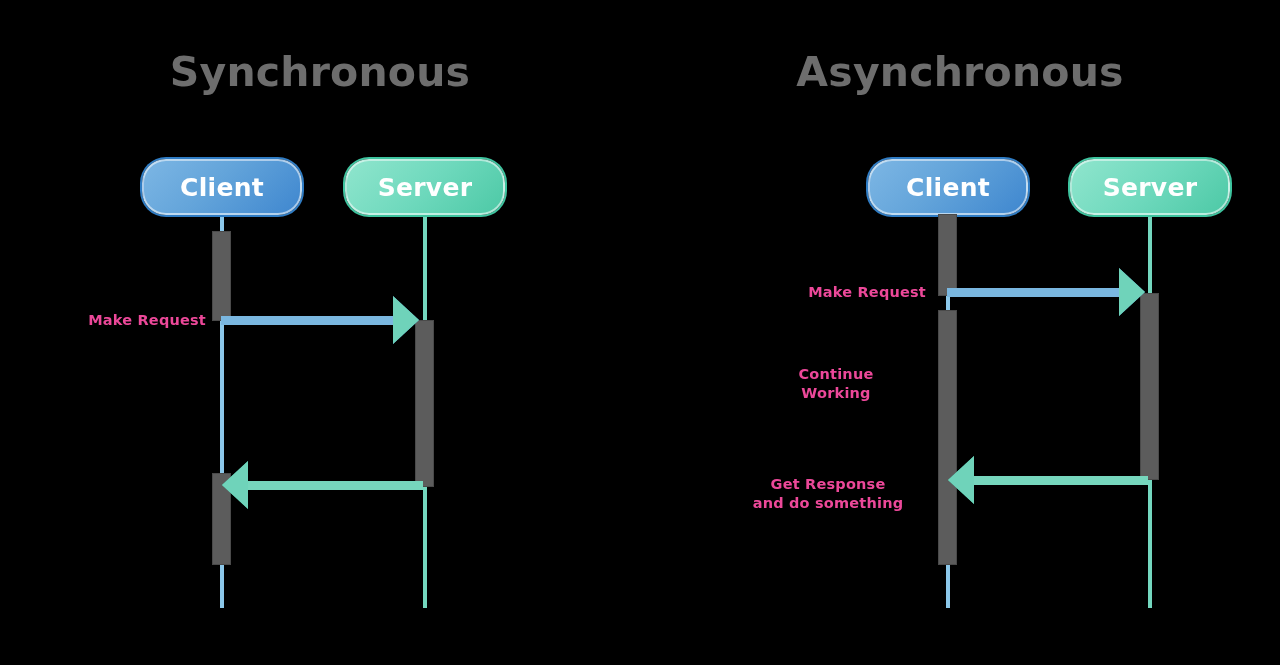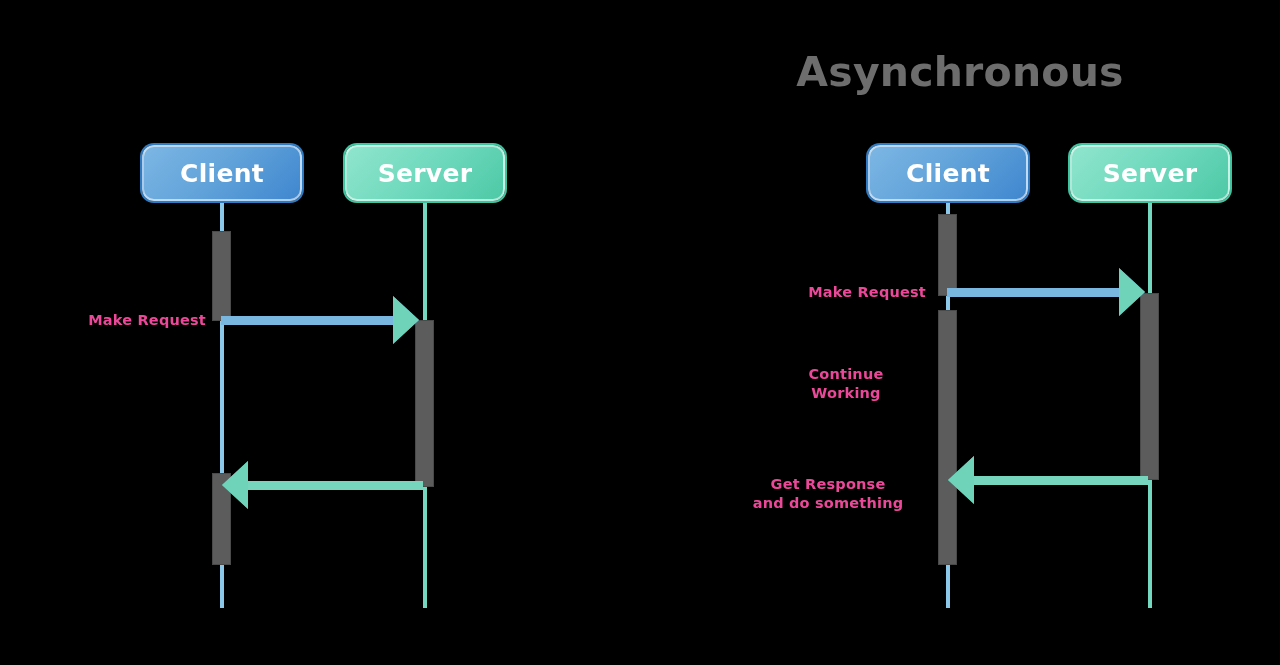--- a/index.html
+++ b/index.html
@@ -32,24 +32,24 @@
     font-size: 41px;
     font-weight: 800;
     letter-spacing: 0.2px;
     color: #6d6d6d;
     font-family: "DejaVu Sans", "Liberation Sans", sans-serif;
   }
 
   
   .actor {
     position: absolute;
-    top: 145px;
+    top: 159px;
     width: 160px;
     height: 56px;
-    border-radius: 12px;
+    border-radius: 24px;
     box-sizing: border-box;
     display: flex;
     align-items: center;
     justify-content: center;
     color: #ffffff;
     font-size: 25px;
     font-weight: 700;
     letter-spacing: 0.3px;
     border: 2px solid rgba(255,255,255,0.55);
   }
@@ -116,20 +116,21 @@
     text-align: right;
     white-space: pre-line;
   }
   .msg-label.center { text-align: center; }
 </style>
 </head>
 <body>
 
 <div class="diagram" id="diagram-sync">
 
+  <div class="diagram-title">Synchronous</div>
 
   <div class="lifeline lifeline-client" style="left:220px; top:196px; height:412px;"></div>
   <div class="lifeline lifeline-server" style="left:423px; top:196px; height:412px;"></div>
 
   <div class="actor actor-client" style="left:142px;">
     <span>Client</span>
   </div>
   <div class="actor actor-server" style="left:345px;">
     <span>Server</span>
   </div>
@@ -163,21 +164,21 @@
   </div>
 
   <div class="activation" style="left:298px; top:214px; height:82px;"></div>
   <div class="activation" style="left:298px; top:310px; height:255px;"></div>
   <div class="activation" style="left:500px; top:293px; height:187px;"></div>
 
   <div class="msg-shaft msg-shaft-request" style="left:307px; top:288px; width:174px;"></div>
   <div class="arrowhead arrowhead-right" style="left:479px; top:268px;"></div>
   <div class="msg-label" style="left:90px; top:283px; width:196px;">Make Request</div>
 
-  <div class="msg-label center" style="left:126px; top:365px; width:160px;">Continue
+  <div class="msg-label center" style="left:116px; top:365px; width:160px;">Continue
 Working</div>
 
   <div class="msg-shaft msg-shaft-response" style="left:334px; top:476px; width:174px;"></div>
   <div class="arrowhead arrowhead-left" style="left:308px; top:456px;"></div>
   <div class="msg-label center" style="left:90px; top:461px; width:196px;margin-top:14px;">Get Response
 and do something</div>
 
 </div>
 
 </body></html>

